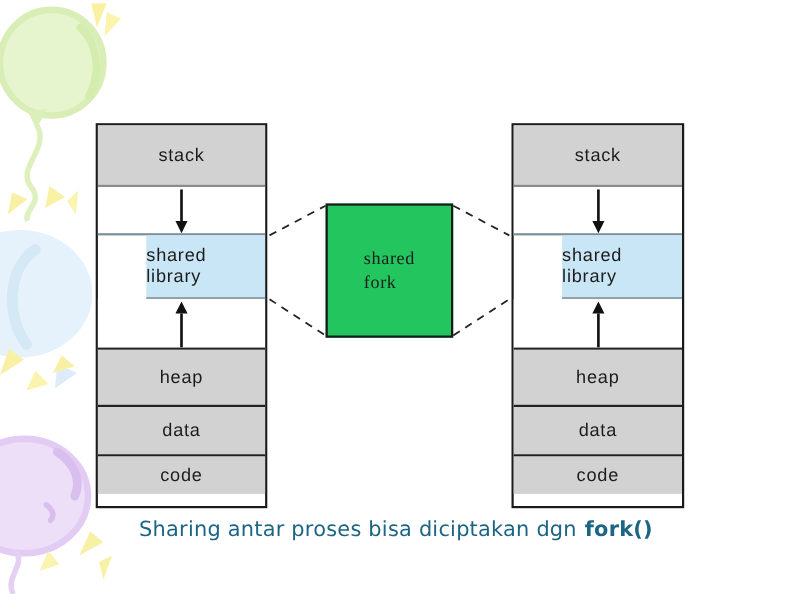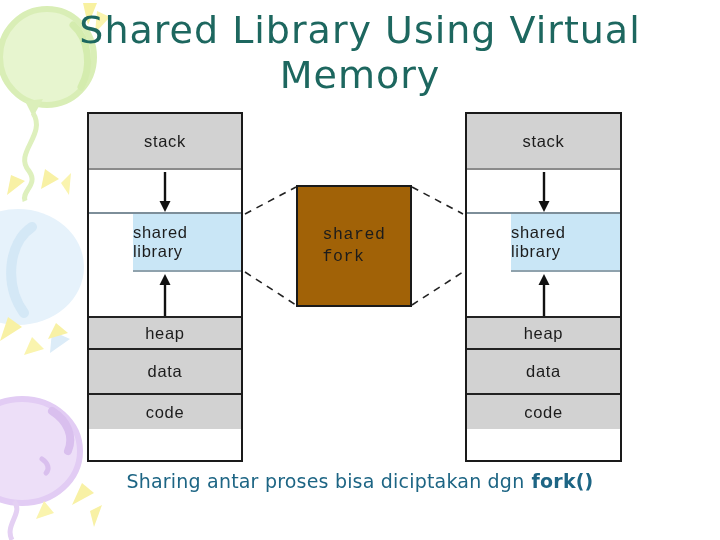--- a/index.html
+++ b/index.html
@@ -29,31 +29,31 @@
     position:relative;display:flex;align-items:center;justify-content:center;
     font-size:16.5px;letter-spacing:.7px;color:#1c1c1c;box-sizing:border-box;
   }
   .sec.gray{background:#d2d2d2;}
   .sec.blue{background:#c9e6f6;}
   .sec.white{background:#ffffff;}
   .s-stack{height:56px;border-bottom:2px solid #8b8b8b;}
   .s-gap1{height:44px;border-bottom:2px solid #7d8e99;}
   .s-lib{height:58px;border-bottom:2px solid #8fa2ad;margin-left:44px;}
   .s-gap2{height:46px;border-bottom:2px solid #222;}
-  .s-heap{height:32px;border-bottom:2px solid #222;}
+  .s-heap{height:52px;border-bottom:2px solid #222;}
   .s-data{height:45px;border-bottom:2px solid #222;align-items:center;}
   .s-code{height:34px;}
   .arrow-svg{position:absolute;left:50%;top:2px;transform:translateX(-50%);}
 
   
   .sharedpages{
     position:absolute;left:296px;top:185px;width:116px;height:122px;
-    border:2px solid #1a1a1a;box-sizing:border-box;background:#a16207;
+    border:2px solid #1a1a1a;box-sizing:border-box;background:#22c55e;
     display:flex;align-items:center;justify-content:center;z-index:2;
-    font-family:Liberation Mono, monospace;font-size:16.5px;
+    font-family:Liberation Serif, serif;font-size:16.5px;
     letter-spacing:.6px;color:#1c1c1c;line-height:1.35;
   }
   .sharedpages .inner{text-align:left;}
 
   
   .overlay{position:absolute;left:0;top:0;z-index:1;}
 
   
   .caption{
     position:absolute;top:470px;left:0;width:100%;text-align:center;
@@ -91,21 +91,20 @@
   <svg class="decor" style="left:-10px;top:393px" width="130" height="147" viewBox="0 0 130 147">
     <ellipse cx="32" cy="58" rx="58" ry="52" fill="#eddff8" stroke="#e2ccf4" stroke-width="6"></ellipse>
     <path d="M62,18 C78,28 84,44 78,58" stroke="#d9bfee" stroke-width="8" fill="none" stroke-linecap="round"></path>
     <path d="M52,66 C58,70 60,76 56,80" stroke="#d9bfee" stroke-width="5" fill="none" stroke-linecap="round"></path>
     <path d="M24,108 C34,120 14,132 22,147" stroke="#e4d0f3" stroke-width="5" fill="none"></path>
     <polygon points="92,90 104,100 82,112" fill="#f8f1a5"></polygon>
     <polygon points="54,108 64,120 46,126" fill="#faf4ae"></polygon>
     <polygon points="100,118 112,112 104,134" fill="#f8f1a5"></polygon>
   </svg>
 
-  <h1 class="title"><span>Shared Library Using Virtual</span><br><span>Memory</span></h1>
 
   <svg class="overlay" width="720" height="540" viewBox="0 0 720 540">
     <g stroke="#222" stroke-width="1.6" stroke-dasharray="7 6">
       <line x1="245" y1="214" x2="296" y2="187"></line>
       <line x1="245" y1="272" x2="296" y2="305"></line>
       <line x1="412" y1="187" x2="463" y2="214"></line>
       <line x1="412" y1="305" x2="463" y2="272"></line>
     </g>
   </svg>
 

